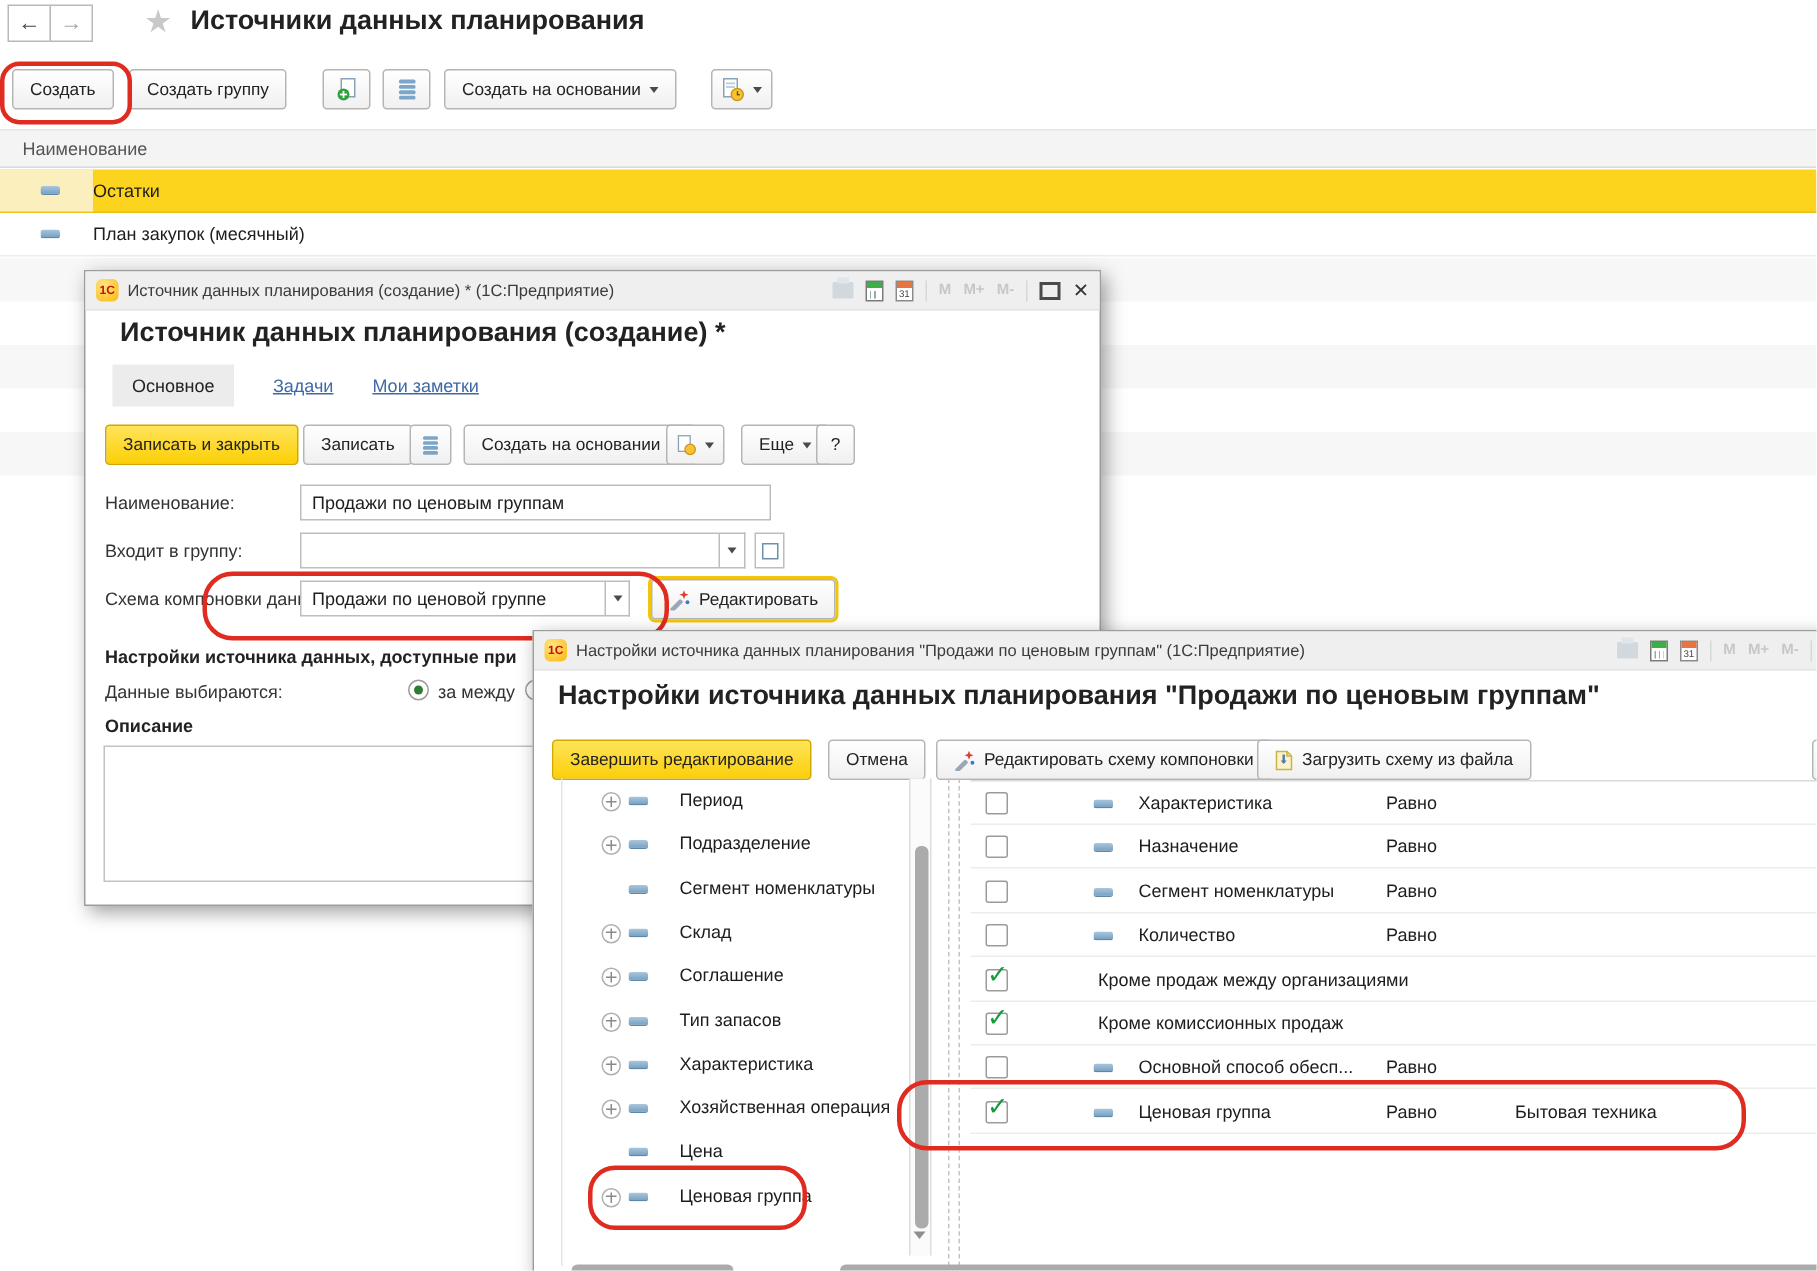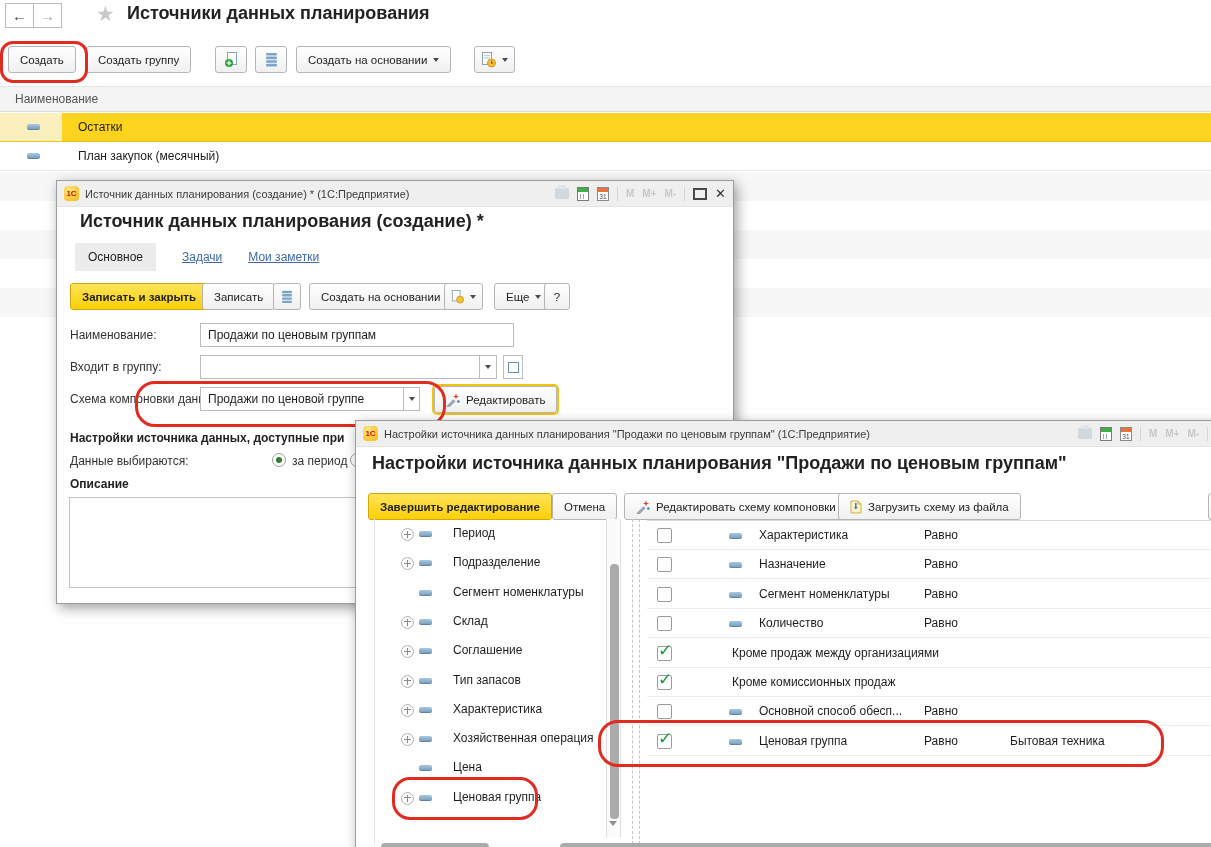--- a/index.html
+++ b/index.html
@@ -3,21 +3,21 @@
 <meta charset="utf-8">
 <style>
   html,body{margin:0;padding:0;}
   body{width:1211px;height:847px;position:relative;overflow:hidden;background:#fff;
        font-family:"Liberation Sans","DejaVu Sans",sans-serif;font-size:12px;color:#1d1d1d;}
   .abs{position:absolute;}
   
   .btn{position:absolute;height:27px;display:inline-flex;align-items:center;justify-content:center;
        gap:6px;padding:0 11px;background:linear-gradient(#ffffff,#f0f0f0);
        border:1px solid #b5b5b5;border-radius:3px;font-size:11.5px;color:#222;white-space:nowrap;box-sizing:border-box;}
-  .btn.yellow{background:linear-gradient(#ffe45a,#fbcf07);border-color:#d3a800;font-weight:bold;align-items:center;}
+  .btn.yellow{background:linear-gradient(#ffe45a,#fbcf07);border-color:#d3a800;font-weight:normal;align-items:center;}
   .btn.focus-ring{box-shadow:0 0 0 2px #f2c40f;}
   .tri{width:0;height:0;border-left:3.5px solid transparent;border-right:3.5px solid transparent;border-top:4px solid #4a4a4a;}
   .input{position:absolute;height:24px;border:1px solid #bdbdbd;background:#fff;display:flex;
          align-items:center;padding:0 7px;font-size:12px;box-sizing:border-box;white-space:nowrap;overflow:hidden;}
   .combo{position:absolute;height:24px;border:1px solid #bdbdbd;border-left:none;background:#fff;
          display:flex;align-items:center;justify-content:center;box-sizing:border-box;}
   .dash{display:inline-block;width:13px;height:5px;border-radius:2px;background:linear-gradient(#aac7dd,#7aa2c2);
         border-bottom:1px solid #5f88a8;}
   .exp{display:inline-block;width:11px;height:11px;border:1px solid #b0b0b0;border-radius:50%;position:relative;background:#fff;}
   .exp::before{content:"";position:absolute;left:2px;right:2px;top:4.5px;height:1px;background:#8a8a8a;}
@@ -56,21 +56,21 @@
   .star{position:absolute;left:96px;top:2px;font-size:21px;color:#c9c9c9;}
   .page-title{position:absolute;left:127px;top:3px;font-size:18px;font-weight:bold;color:#222;white-space:nowrap;}
   .list-header{position:absolute;left:0;top:86px;width:1211px;height:26px;background:#f4f4f4;
                border-top:1px solid #e6e6e6;border-bottom:1px solid #dadada;display:flex;align-items:center;
                padding-left:15px;color:#555;box-sizing:border-box;}
   .stripe{position:absolute;left:0;width:1211px;background:#f7f7f7;}
   .mrow{position:absolute;left:0;width:1211px;height:29px;display:flex;align-items:center;border-bottom:1px solid #ececec;box-sizing:border-box;}
   .mrow .icon-cell{width:62px;height:100%;display:flex;align-items:center;padding-left:27px;box-sizing:border-box;flex-shrink:0;}
   .mrow.sel{background:#fdd41d;border-bottom:1px solid #e8c218;}
   .mrow.sel .icon-cell{background:#fbf0bd;}
-  .mrow .lbl{padding-left:16px;}
+  .mrow .lbl{padding-left:0;}
   
   .heading{position:absolute;font-size:18px;font-weight:bold;color:#222;white-space:nowrap;}
   .tab-active{display:inline-flex;align-items:center;height:28px;padding:0 13px;background:#ececec;color:#222;}
   .tab-link{color:#3f69a8;text-decoration:underline;cursor:pointer;}
   .lbl-plain{position:absolute;color:#333;white-space:nowrap;}
   .lbl-bold{position:absolute;font-weight:bold;color:#222;white-space:nowrap;}
   .textarea{position:absolute;border:1px solid #c2c2c2;background:#fff;box-sizing:border-box;}
   .iconbtn{padding:0 6px;}
   .openbtn{position:absolute;width:20px;height:24px;background:#fff;border:1px solid #bdbdbd;box-sizing:border-box;
            display:flex;align-items:center;justify-content:center;}
@@ -257,21 +257,21 @@
       <path d="M10 0.5l.8 2.2L13 3.5l-2.2.8L10 6.5l-.8-2.2L7 3.5l2.2-.8z" fill="#e23d2e"></path>
       <circle cx="12.3" cy="8.5" r="1.3" fill="#3d7ac0"></circle>
     </svg>
     <span>Редактировать</span>
   </div>
 
   <div class="lbl-bold" style="left:13px;top:250px;">Настройки источника данных, доступные при</div>
 
   <div class="lbl-plain" style="left:13px;top:273px;">Данные выбираются:</div>
   <div class="radio sel" style="left:215px;top:272px;"></div>
-  <div class="lbl-plain" style="left:235px;top:273px;">за период</div>
+  <div class="lbl-plain" style="left:235px;top:273px;">за между</div>
   <div class="radio" style="left:293px;top:272px;"></div>
 
   <div class="lbl-bold" style="left:13px;top:296px;">Описание</div>
   <div class="textarea" style="left:12px;top:316px;width:646px;height:91px;"></div>
 </div>
 
 <div class="window" style="left:309px;top:420px;width:902px;height:434px;z-index:20;">
   <div class="titlebar">
     <span class="badge1c">1С</span>
     <span class="tb-title">Настройки источника данных планирования "Продажи по ценовым группам"  (1С:Предприятие)</span>

